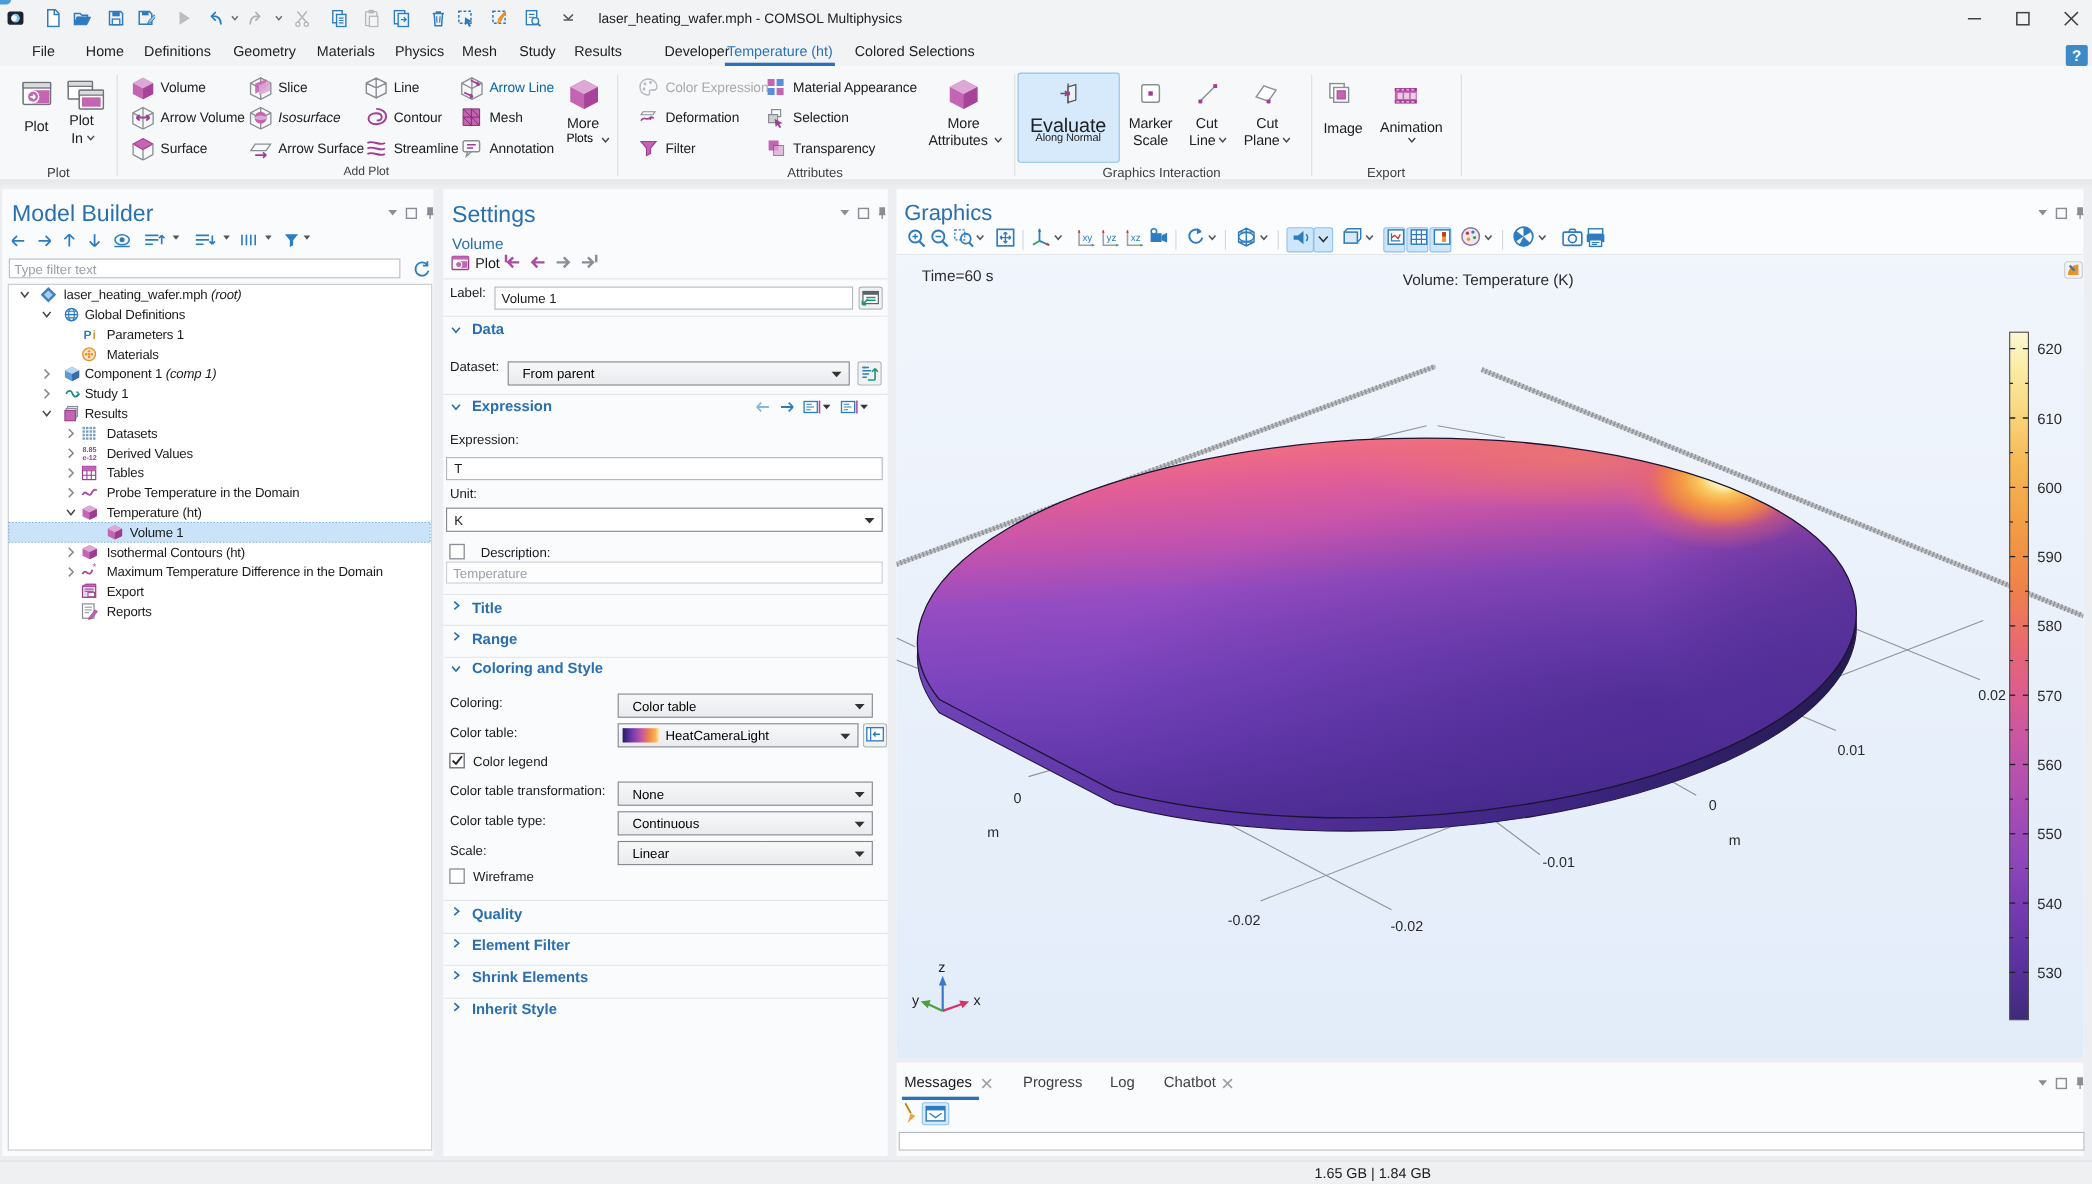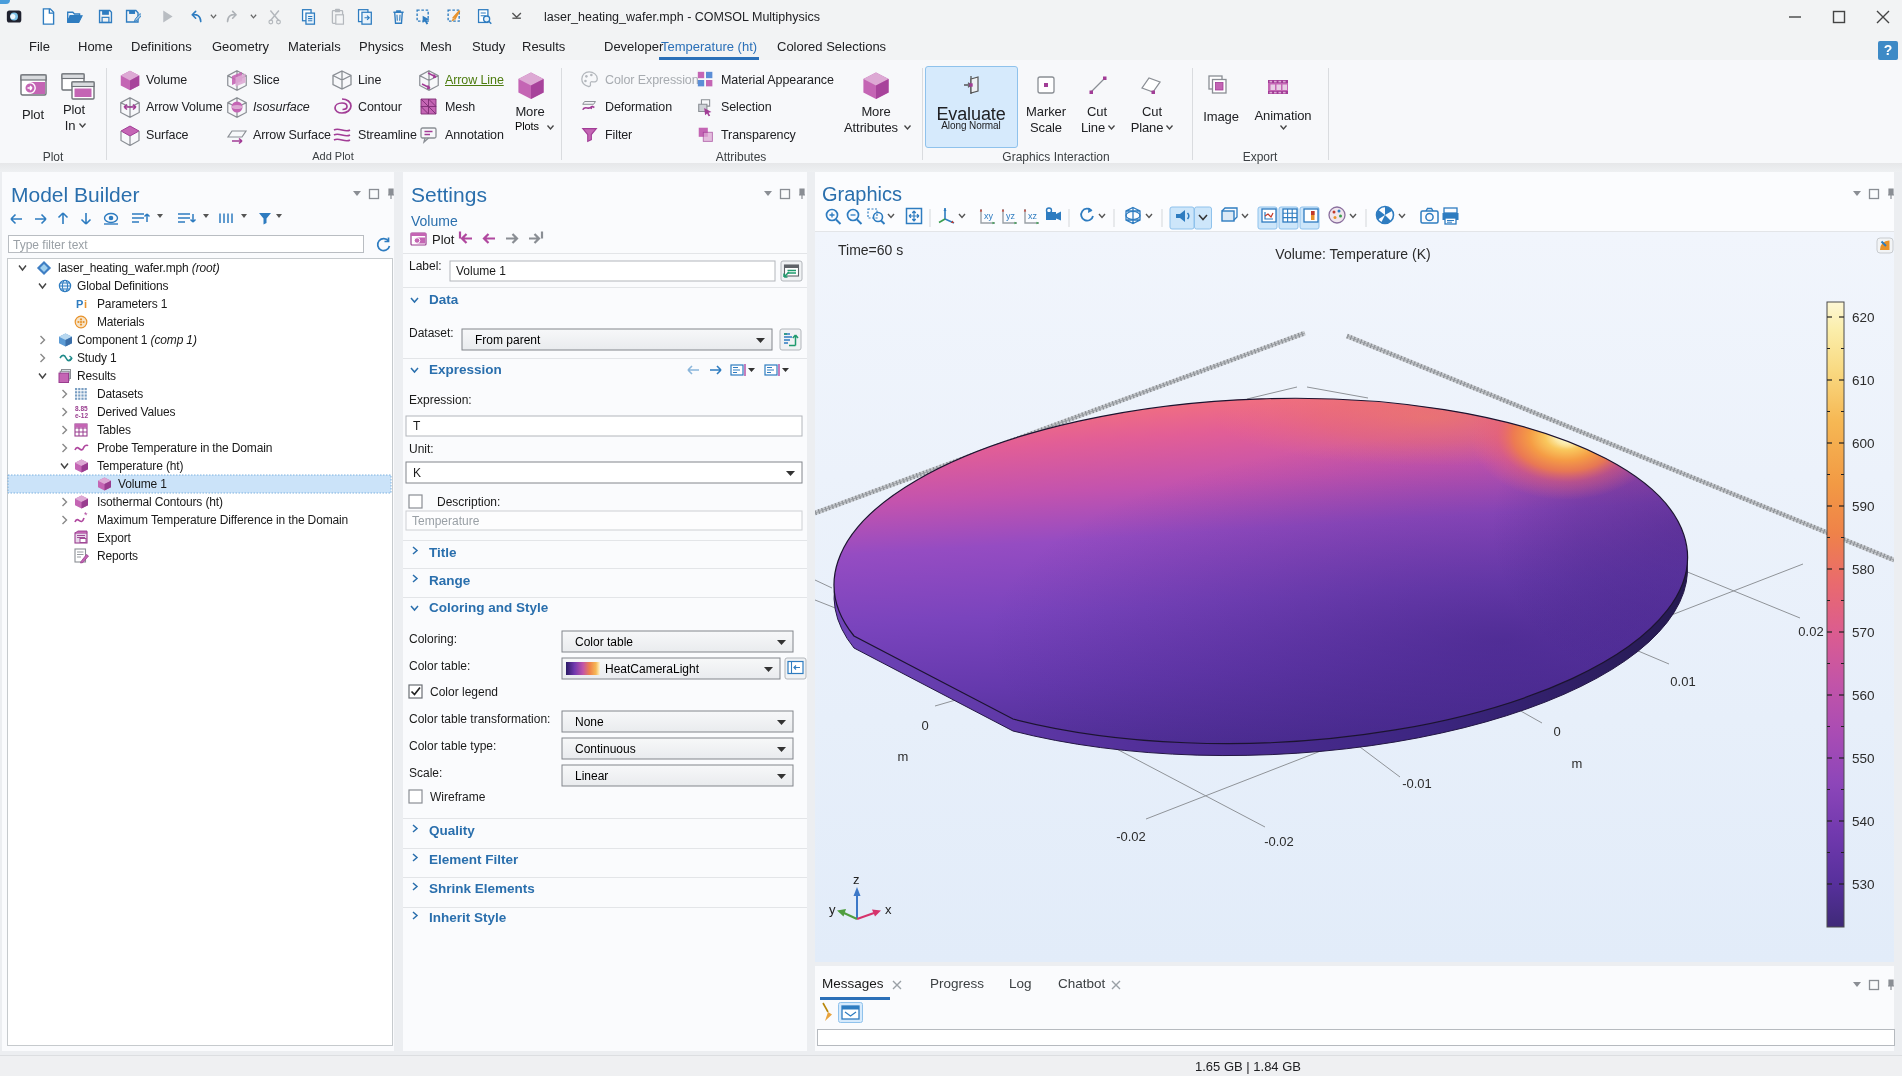--- a/index.html
+++ b/index.html
@@ -188,21 +188,21 @@
   </svg>
 <div class="t" style="left:358px;top:101px;font-size:12.5px;color:#202124;letter-spacing:-0.1px;">Contour</div>
 <svg class="abs" style="left:331px;top:124px;" width="22" height="22" viewBox="0 0 22 22">
     <path d="M3 6 C8 3 14 9 19 6 M3 11 C8 8 14 14 19 11 M3 16 C8 13 14 19 19 16" fill="none" stroke="#a23d96" stroke-width="1.7"></path>
   </svg>
 <div class="t" style="left:358px;top:129px;font-size:12.5px;color:#202124;letter-spacing:-0.1px;">Streamline</div>
 <svg class="abs" style="left:418px;top:69px;" width="22" height="22" viewBox="0 0 22 22">
     <path d="M11.0 1.76 L20.240000000000002 6.6 L20.240000000000002 16.5 L11.0 21.34 L1.76 16.5 L1.76 6.6 Z M11.0 1.76 L11.0 11.440000000000001 M20.240000000000002 6.6 L11.0 11.440000000000001 L1.76 6.6 M11.0 11.440000000000001 L11.0 21.34" fill="none" stroke="#8a8e94" stroke-width="1.2"></path>
     <path d="M4 15 L12 19 M12 19 L9.5 16.5 M12 19 L9 19.5 M10 4 L18 8 M18 8 L15.5 5.5 M18 8 L15 8.5" stroke="#a23d96" stroke-width="1.5" fill="none"></path>
   </svg>
-<div class="t" style="left:445px;top:74px;font-size:12.5px;color:#4d7c0f;letter-spacing:-0.1px;text-decoration:underline;">Arrow Line</div>
+<div class="t" style="left:445px;top:74px;font-size:12.5px;color:#0369a1;letter-spacing:-0.1px;">Arrow Line</div>
 <svg class="abs" style="left:418px;top:96px;" width="22" height="22" viewBox="0 0 22 22">
     <rect x="3" y="3" width="15" height="15" fill="#c465b4"></rect>
     <path d="M3 3 L18 18 M3 10.5 L10.5 18 M10.5 3 L18 10.5 M3 3 L18 3 M3 10.5 L18 10.5 M3 18 L18 18 M3 3 L3 18 M10.5 3 L10.5 18 M18 3 L18 18" stroke="#7d2d74" stroke-width=".9" fill="none"></path>
   </svg>
 <div class="t" style="left:445px;top:101px;font-size:12.5px;color:#202124;letter-spacing:-0.1px;">Mesh</div>
 <svg class="abs" style="left:418px;top:124px;" width="22" height="22" viewBox="0 0 22 22">
     <rect x="3" y="4" width="15" height="10" rx="1.5" fill="none" stroke="#8a8e94" stroke-width="1.3"></rect>
     <path d="M7 14 L6 18 L10.5 14" fill="none" stroke="#8a8e94" stroke-width="1.3"></path>
     <path d="M6.5 7.5 L14.5 7.5 M6.5 10.5 L12 10.5" stroke="#a23d96" stroke-width="1.4"></path>
   </svg>

